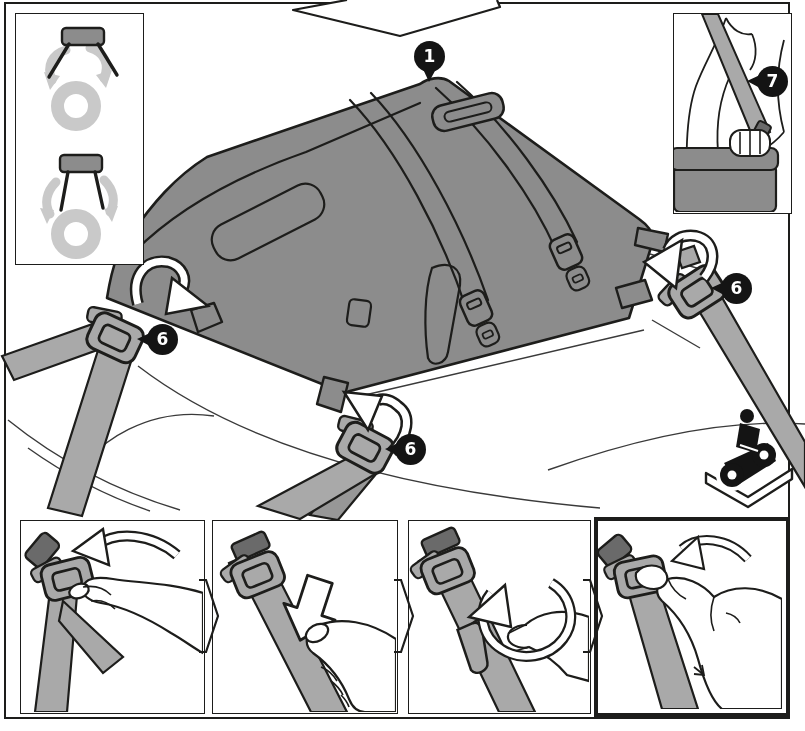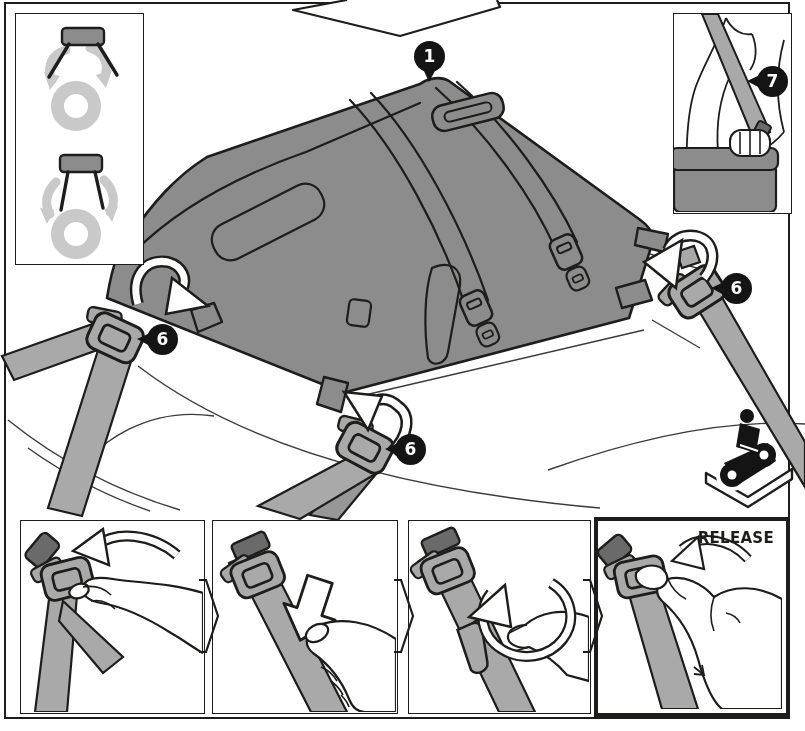--- a/index.html
+++ b/index.html
@@ -294,21 +294,20 @@
         <path d="M96,146 l10,8 m-2,-10 l2,10 l-10,-1" fill="none" stroke-width="1.8"></path>
       </g>
       <g class="ol">
         <path d="M150,38 C130,16 100,14 84,28" fill="none" stroke-width="10"></path>
         <path d="M150,38 C130,16 100,14 84,28" fill="none" stroke="#fff" stroke-width="6"></path>
         <polygon points="100,16 74,40 106,48" fill="#fff" stroke-width="2.2"></polygon>
       </g>
     </svg>
   </div>
 
-  <div class="release-label">RELEASE</div>
 
   <svg class="chevron-sep" style="left:197px;top:577px" width="24" height="78" viewBox="0 0 24 78">
     <path d="M2,3 L9,3 L21,39 L9,75 L2,75" fill="none" class="ol" stroke-width="2.2"></path>
   </svg>
   <svg class="chevron-sep" style="left:392px;top:577px" width="24" height="78" viewBox="0 0 24 78">
     <path d="M2,3 L9,3 L21,39 L9,75 L2,75" fill="none" class="ol" stroke-width="2.2"></path>
   </svg>
   <svg class="chevron-sep" style="left:581px;top:577px" width="24" height="78" viewBox="0 0 24 78">
     <path d="M2,3 L9,3 L21,39 L9,75 L2,75" fill="none" class="ol" stroke-width="2.2"></path>
   </svg>

